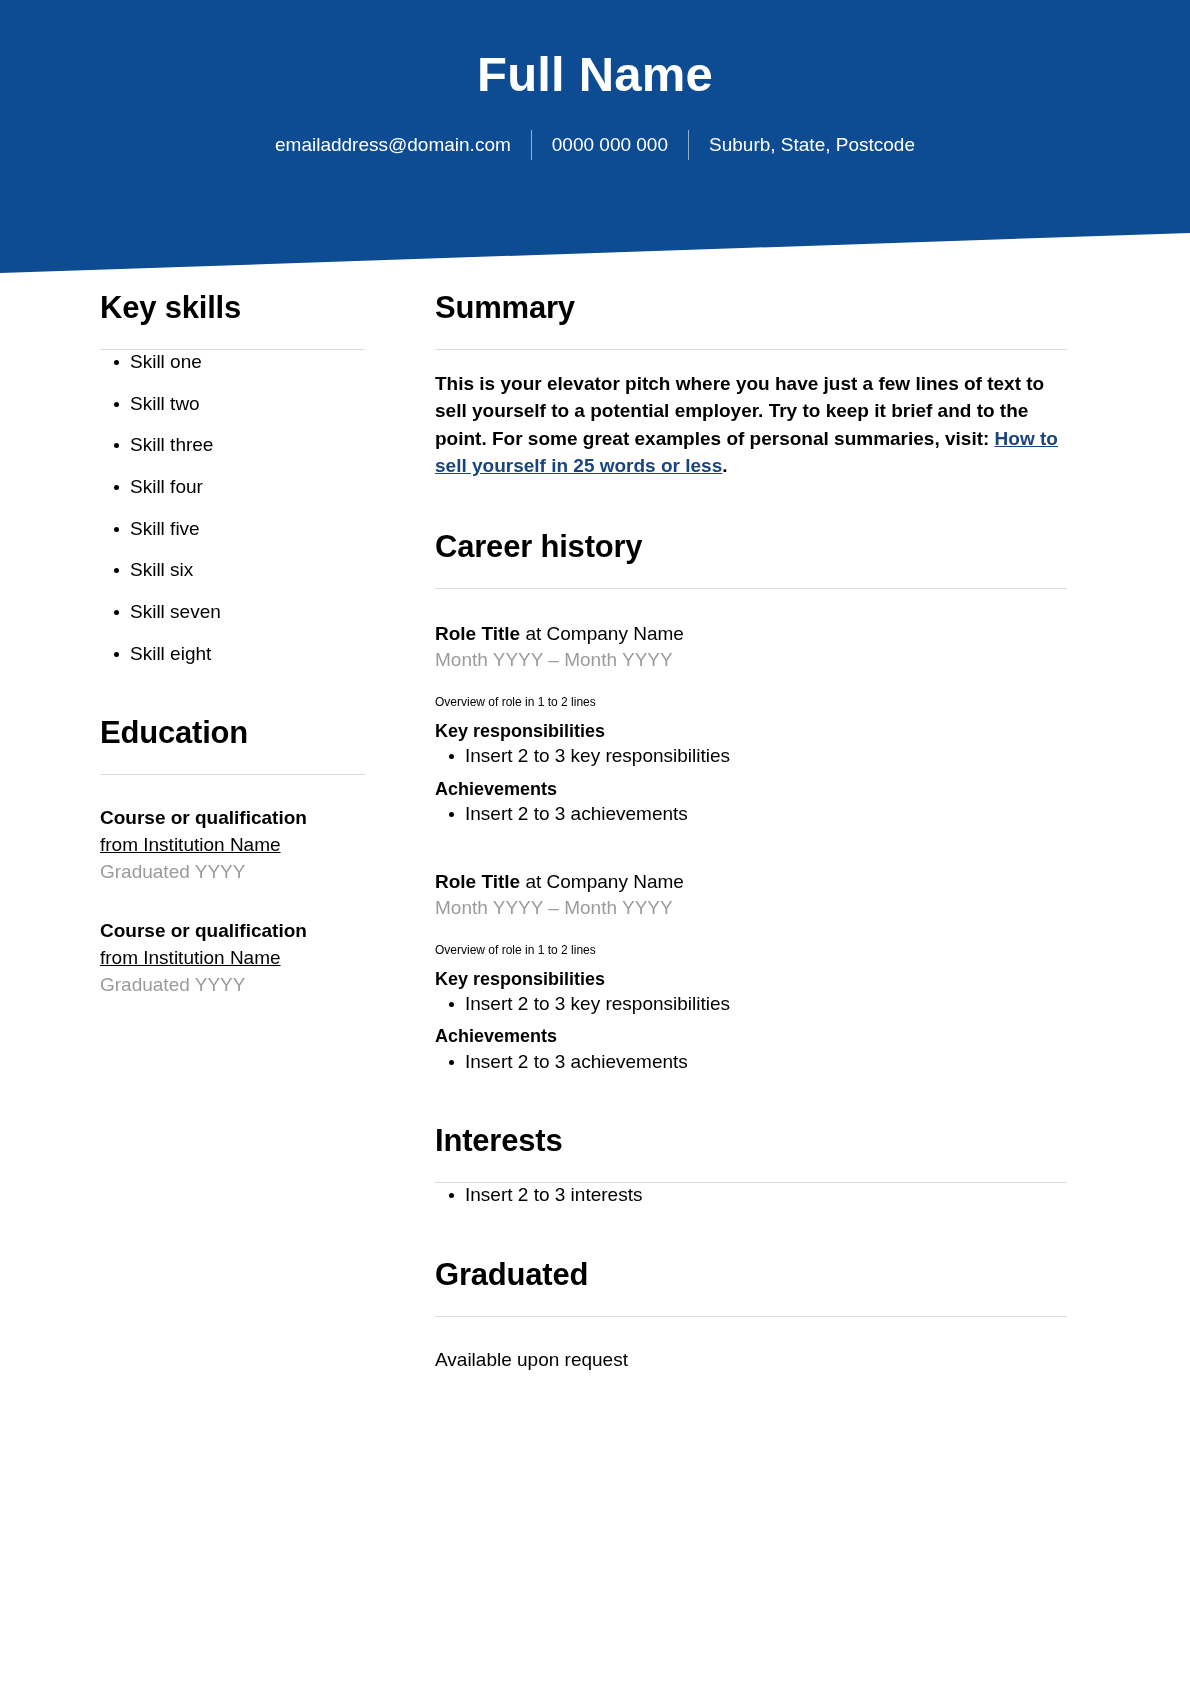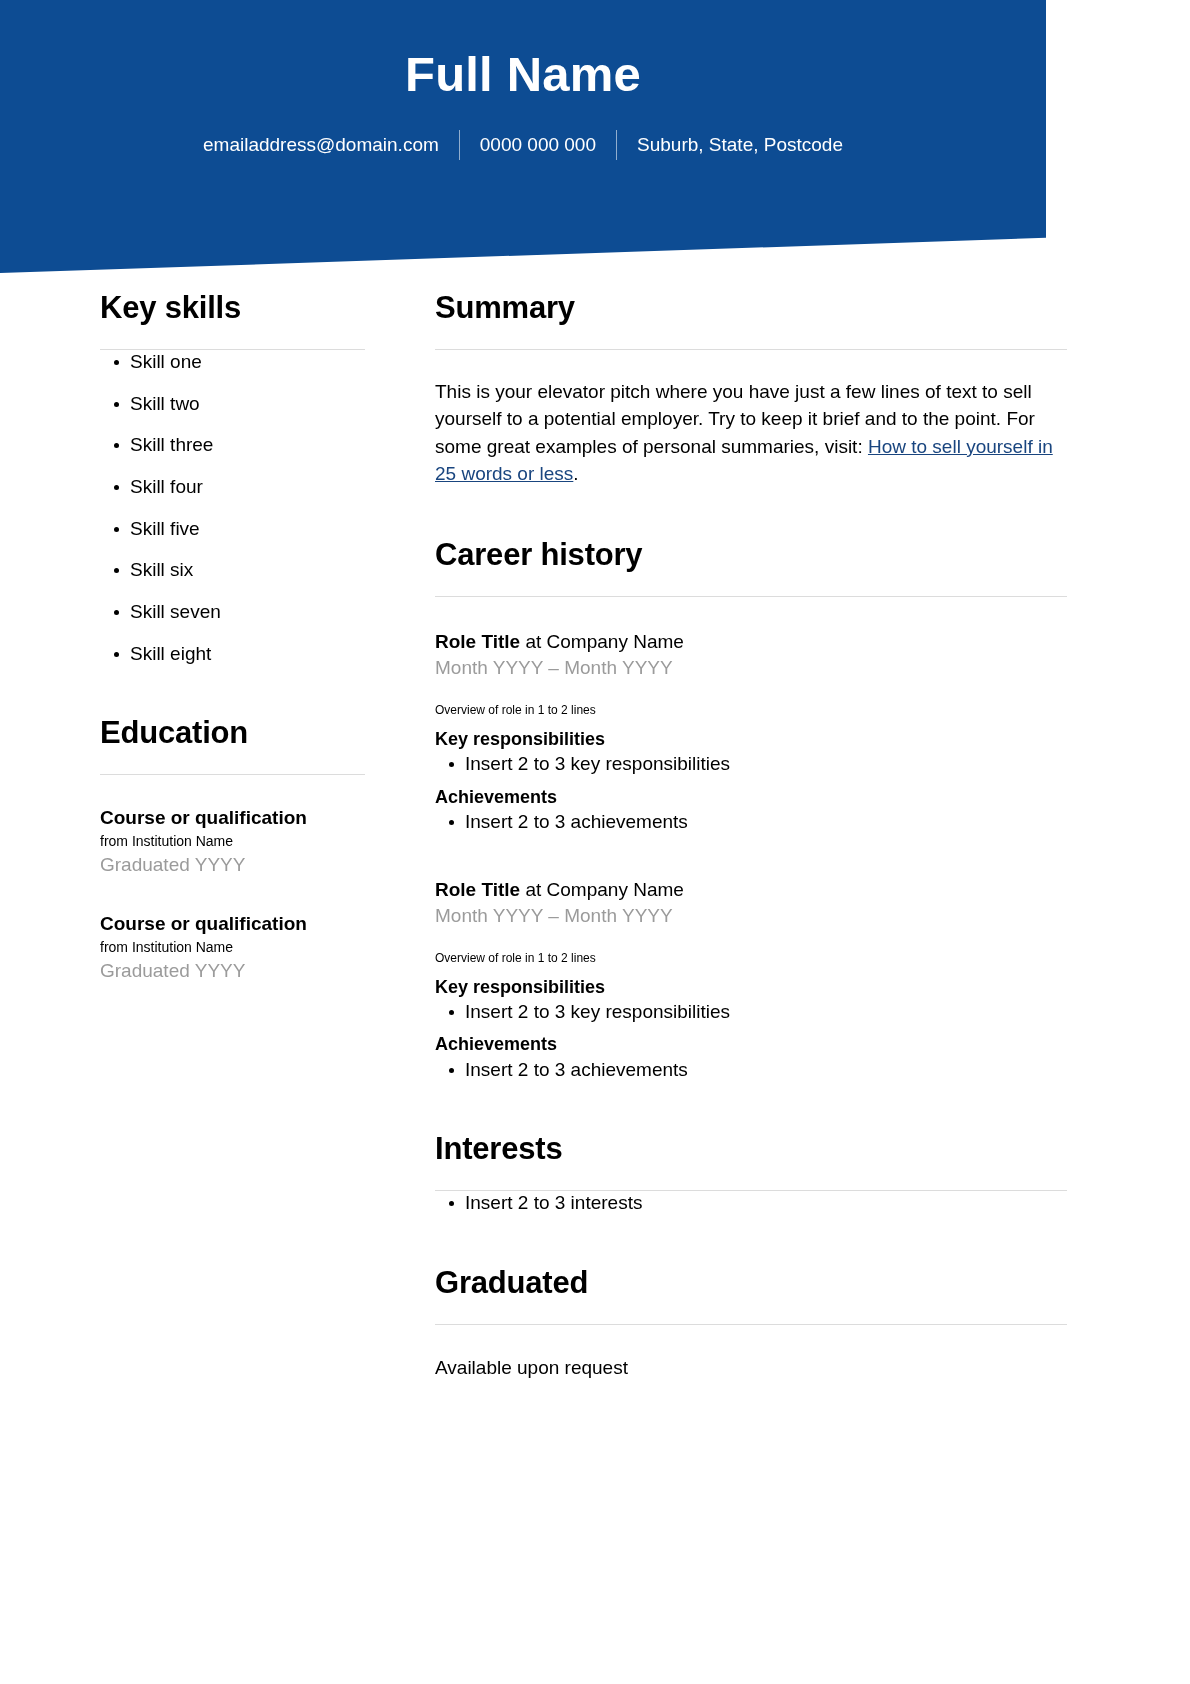--- a/index.html
+++ b/index.html
@@ -12,21 +12,21 @@
     background: #ffffff;
     font-family: "Liberation Sans", sans-serif;
     color: #000000;
     overflow: hidden;
     position: relative;
   }
 
   
   .header {
     position: relative;
-    width: 1046px;
+    width: 1190px;
     height: 275px;
     overflow: hidden;
   }
   .header-bg {
     position: absolute;
     left: 0;
     top: 0;
     width: 1190px;
     height: 275px;
     background: #0d4c93;
@@ -139,35 +139,37 @@
 
   
   .edu-entry { margin-top: 30px; }
   .edu-entry + .edu-entry { margin-top: 32px; }
   .edu-course {
     font-size: 19px;
     font-weight: bold;
     line-height: 1.42;
   }
   .edu-institution {
-    font-size: 14px;
+    font-size: 19px;
     line-height: 1.42;
+    text-decoration: underline;
   }
   .edu-graduated {
     font-size: 19px;
     line-height: 1.42;
     color: #9b9b9b;
   }
 
   
   .summary-text {
-    margin-top: 28px;
+    margin-top: 20px;
     font-size: 19px;
     line-height: 1.45;
     color: #000000;
+    font-weight: bold;
   }
   .summary-link {
     color: #19457f;
     text-decoration: underline;
   }
 
   
   .job { margin-top: 32px; }
   .job + .job { margin-top: 42px; }
   .job-title {

